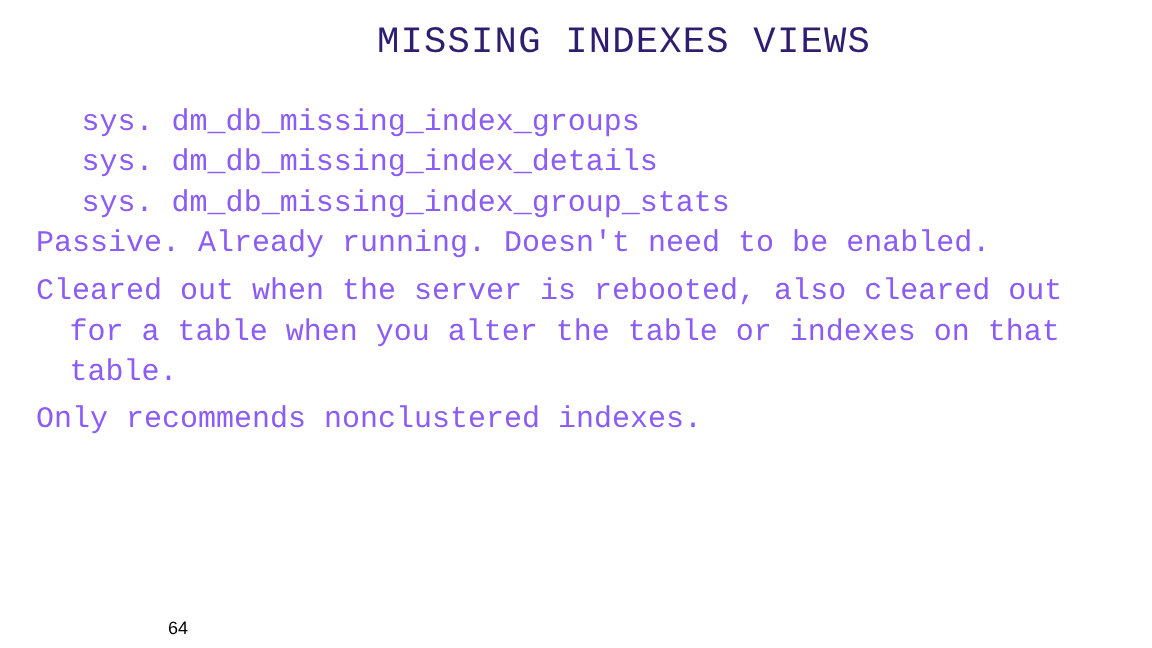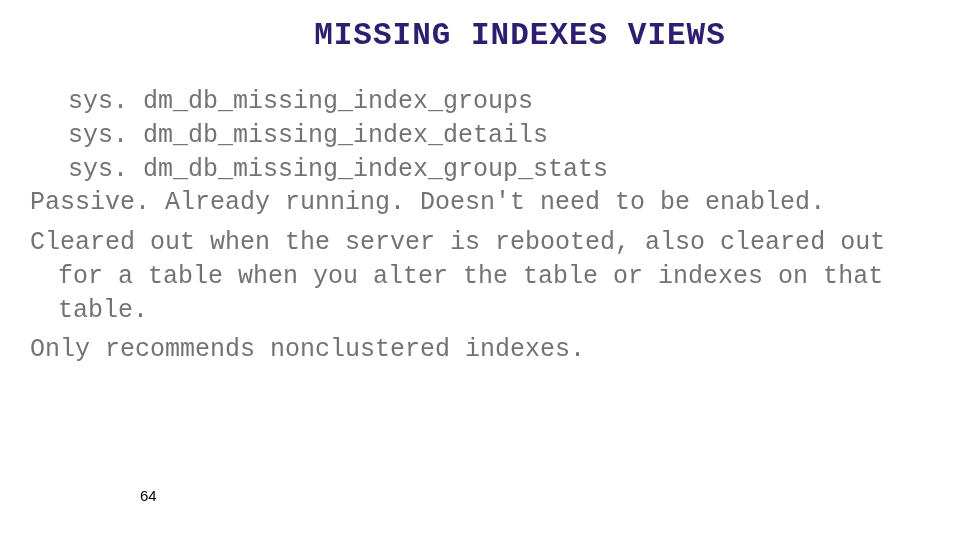--- a/index.html
+++ b/index.html
@@ -10,30 +10,30 @@
     body {
       width: 960px;
       height: 540px;
       background: white;
       font-family: "Courier New", Courier, monospace;
       position: relative;
       overflow: hidden;
     }
     .title {
       color: #2f1d6f;
-      font-weight: bold;
+      font-weight: normal;
       font-size: 31px;
       text-align: center;
       padding-top: 18px;
       padding-left: 80px;
       letter-spacing: 1px;
     }
     .content {
       padding: 32px 30px 0 30px;
-      color: #737373;
+      color: #8b5cf6;
       font-size: 25px;
       line-height: 1.35;
     }
     .view-line {
       padding-left: 38px;
       margin-bottom: 0px;
     }
     .para {
       padding-left: 0px;
       margin-top: 0px;
@@ -48,21 +48,21 @@
       text-indent: -20px;
       margin-top: 6px;
     }
     .emphasis {
       font-weight: bold;
       font-style: italic;
     }
     .page-number {
       position: absolute;
       left: 140px;
-      bottom: 36px;
+      bottom: 8px;
       font-size: 15px;
       color: #000;
       font-family: Arial, sans-serif;
     }
   </style>
 </head>
 <body>
 
 <h1 class="title">MISSING INDEXES VIEWS</h1>
 

